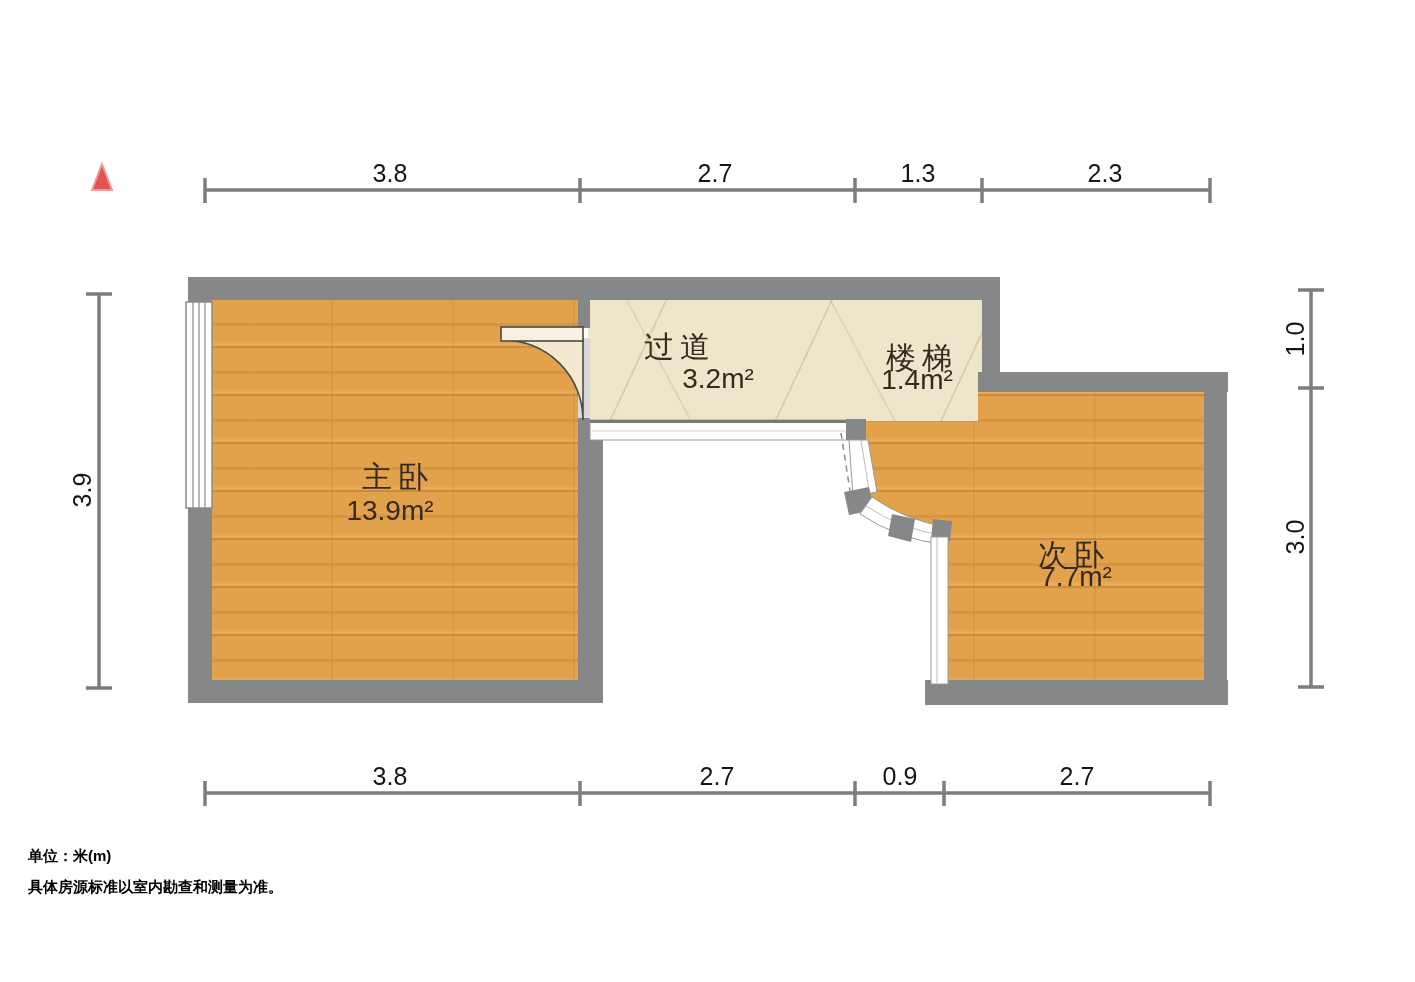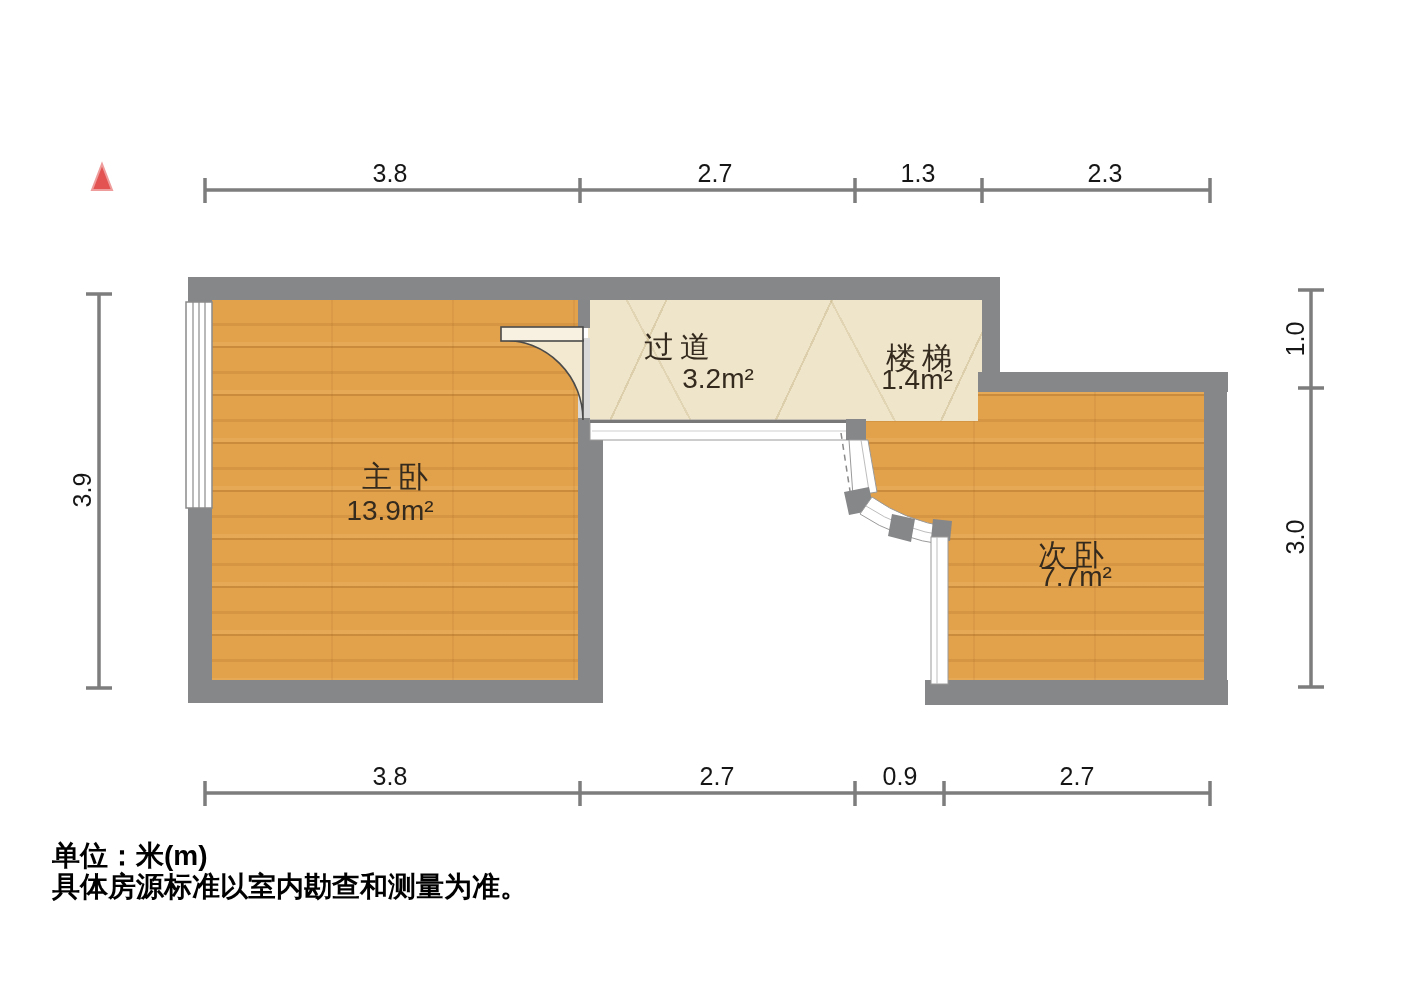--- a/index.html
+++ b/index.html
@@ -37,22 +37,22 @@
   svg.overlay{position:absolute;left:0;top:0;width:1415px;height:982px;}
   
   .room-label,.area-label,.dim-label{
     position:absolute;transform:translate(-50%,-50%);
     white-space:nowrap;text-align:center;
   }
   .room-label{font-size:30px;color:#342a1d;letter-spacing:6px;}
   .area-label{font-size:28px;color:#342a1d;}
   .dim-label{font-size:25px;color:#161616;}
   .dim-label.vert{transform:translate(-50%,-50%) rotate(-90deg);}
-  .footer{position:absolute;left:28px;top:840px;font-size:28px;font-weight:bold;
-          color:#000;line-height:31px;white-space:nowrap;margin-left:24px;}
+  .footer{position:absolute;left:28px;top:840px;font-size:15px;font-weight:bold;
+          color:#000;line-height:31px;white-space:nowrap;}
 </style>
 </head>
 <body>
 
 <div class="canvas">
 
   <div class="abs wood" id="mb-floor"></div>
   <div class="abs tile" id="corridor-floor"></div>
   <div class="abs wood" id="cb-floor"></div>
 

